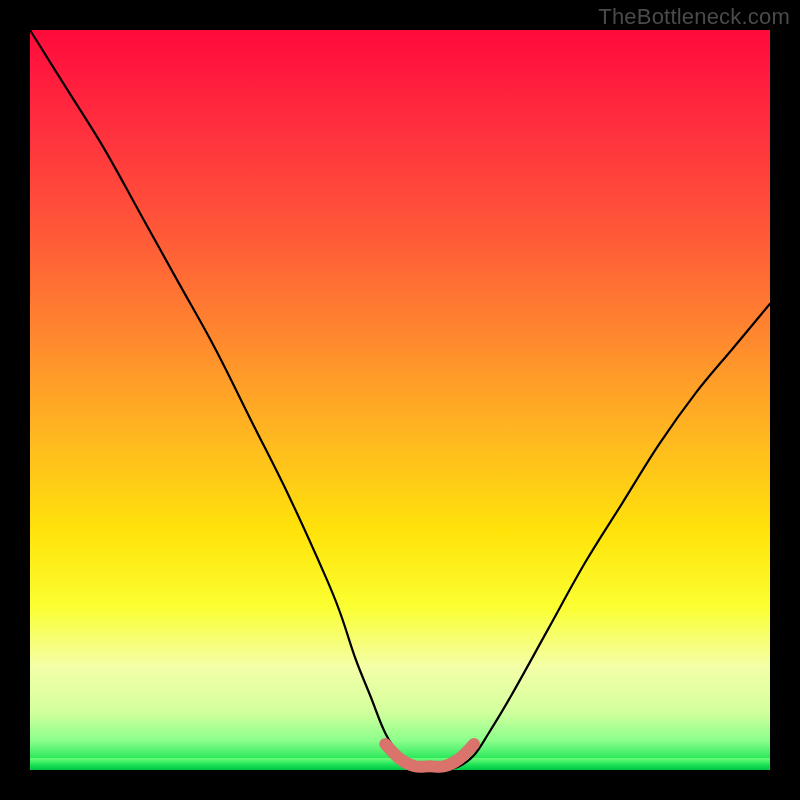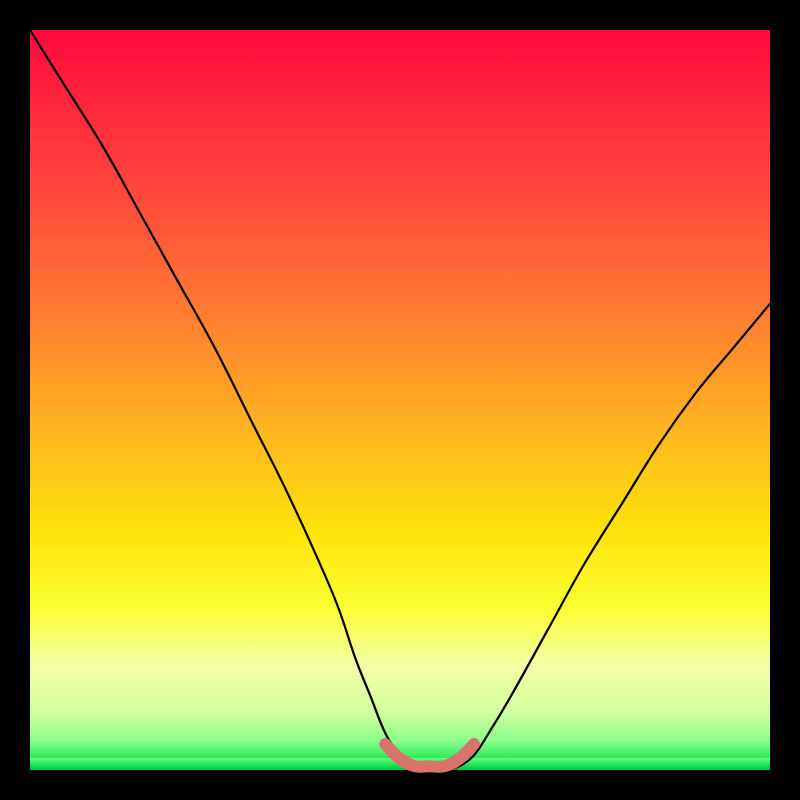--- a/index.html
+++ b/index.html
@@ -66,20 +66,21 @@
     width: 740px;
     height: 740px;
     overflow: visible;
   }
 </style>
 </head>
 <body>
 
 <div class="frame">
 
+  <div class="watermark">TheBottleneck.com</div>
 
   <div class="plot-area">
     <div class="green-strip"></div>
 
     <svg class="curve" viewBox="0 0 740 740" preserveAspectRatio="none">
       <path d="M 0.00 0.00 C 6.66 10.66, 23.68 37.89, 37.00 59.20 C 50.32 80.51, 60.68 95.76, 74.00 118.40 C 87.32 141.04, 97.68 161.02, 111.00 185.00 C 124.32 208.98, 134.68 227.62, 148.00 251.60 C 161.32 275.58, 171.68 292.89, 185.00 318.20 C 198.32 343.51, 208.68 365.56, 222.00 392.20 C 235.32 418.84, 245.68 438.23, 259.00 466.20 C 272.32 494.17, 286.68 526.29, 296.00 547.60 C 305.32 568.91, 305.47 569.95, 310.80 584.60 C 316.13 599.25, 320.27 614.35, 325.60 629.00 C 330.93 643.65, 335.07 652.68, 340.40 666.00 C 345.73 679.32, 349.87 692.34, 355.20 703.00 C 360.53 713.66, 364.67 719.21, 370.00 725.20 C 375.33 731.19, 379.47 733.64, 384.80 736.30 C 390.13 738.96, 394.27 739.33, 399.60 740.00 C 404.93 740.67, 409.07 740.67, 414.40 740.00 C 419.73 739.33, 423.87 738.96, 429.20 736.30 C 434.53 733.64, 438.67 731.19, 444.00 725.20 C 449.33 719.21, 452.14 713.66, 458.80 703.00 C 465.46 692.34, 470.34 684.65, 481.00 666.00 C 491.66 647.35, 504.68 623.38, 518.00 599.40 C 531.32 575.42, 541.68 555.44, 555.00 532.80 C 568.32 510.16, 578.68 494.91, 592.00 473.60 C 605.32 452.29, 615.68 434.38, 629.00 414.40 C 642.32 394.42, 652.68 379.92, 666.00 362.60 C 679.32 345.28, 689.68 334.18, 703.00 318.20 C 716.32 302.22, 733.34 281.79, 740.00 273.80" id="mainCurve" fill="none" stroke="#000000" stroke-width="2.2" stroke-linecap="round" stroke-linejoin="round"></path>
       <path d="M 355.20 714.10 C 357.86 716.76, 364.67 724.90, 370.00 728.90 C 375.33 732.90, 379.47 734.97, 384.80 736.30 C 390.13 737.63, 394.27 736.30, 399.60 736.30 C 404.93 736.30, 409.07 737.63, 414.40 736.30 C 419.73 734.97, 423.87 732.90, 429.20 728.90 C 434.53 724.90, 441.34 716.76, 444.00 714.10" id="bandCurve" fill="none" stroke="#d9736b" stroke-width="12" stroke-linecap="round" stroke-linejoin="round"></path>
     </svg>
   </div>
 

